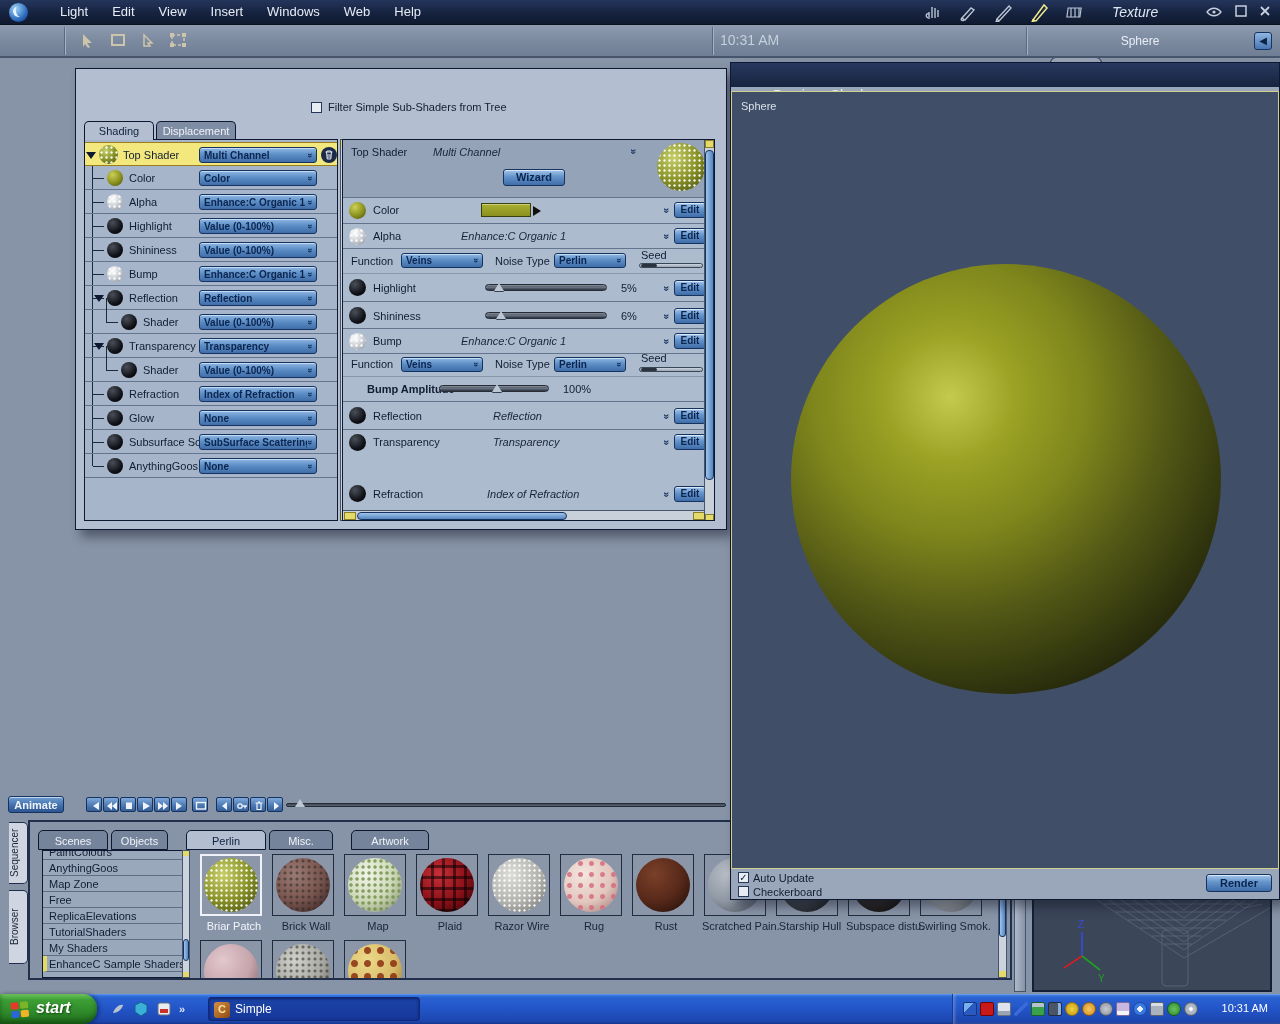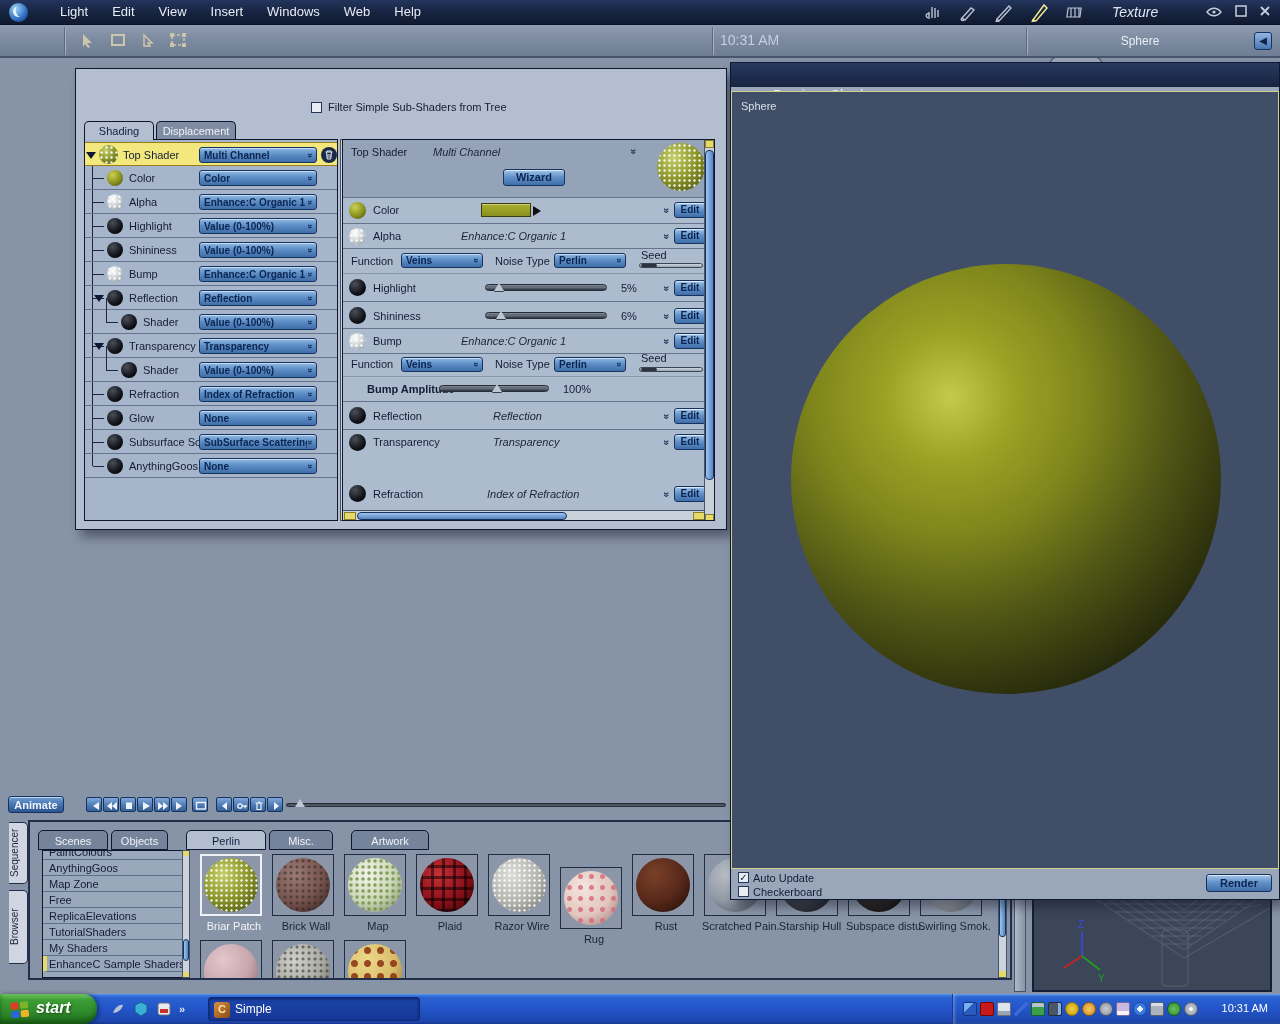--- a/index.html
+++ b/index.html
@@ -493,21 +493,21 @@
           <div class="thumb-sphere sw-plaid"></div>
         </div>
         <div class="thumb-label">Plaid</div>
       </div>
       <div class="thumb-cell" style="left: 456px; top: 32px; height: 80px;">
         <div class="thumb-box">
           <div class="thumb-sphere sw-razor spk"></div>
         </div>
         <div class="thumb-label">Razor Wire</div>
       </div>
-      <div class="thumb-cell" style="left: 528px; top: 45px; height: 80px;">
+      <div class="thumb-cell" style="left: 528px; top: 32px; height: 80px;">
         <div class="thumb-box">
           <div class="thumb-sphere sw-rug"></div>
         </div>
         <div class="thumb-label">Rug</div>
       </div>
       <div class="thumb-cell" style="left: 600px; top: 32px; height: 80px;">
         <div class="thumb-box">
           <div class="thumb-sphere sw-rust"></div>
         </div>
         <div class="thumb-label">Rust</div>

